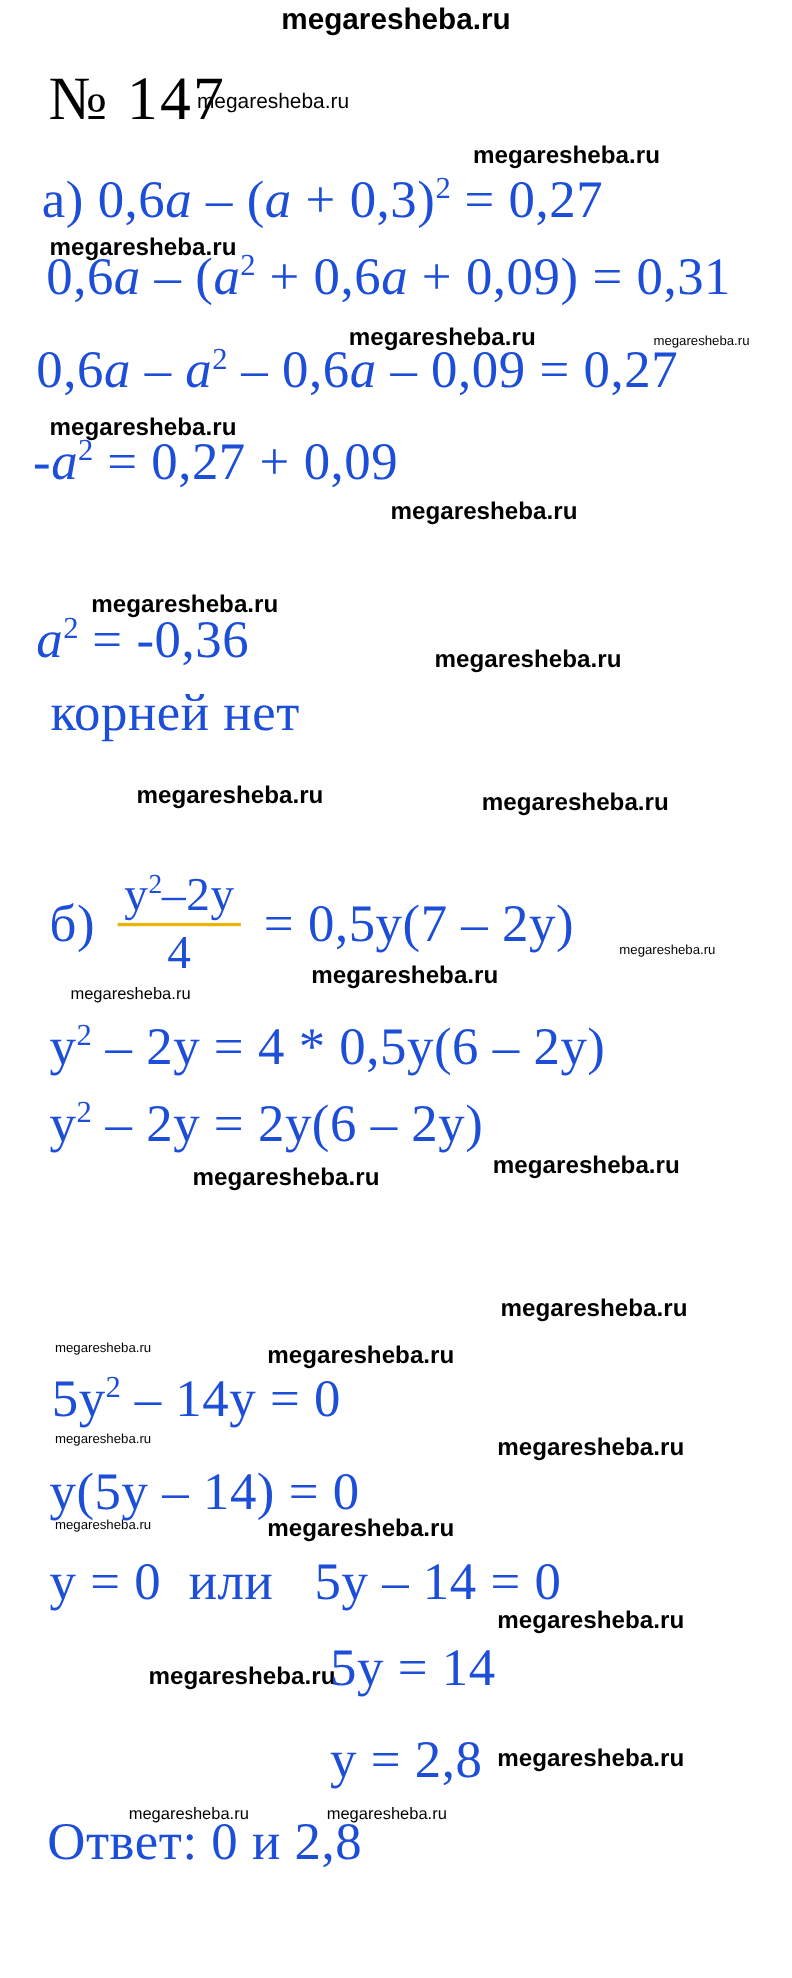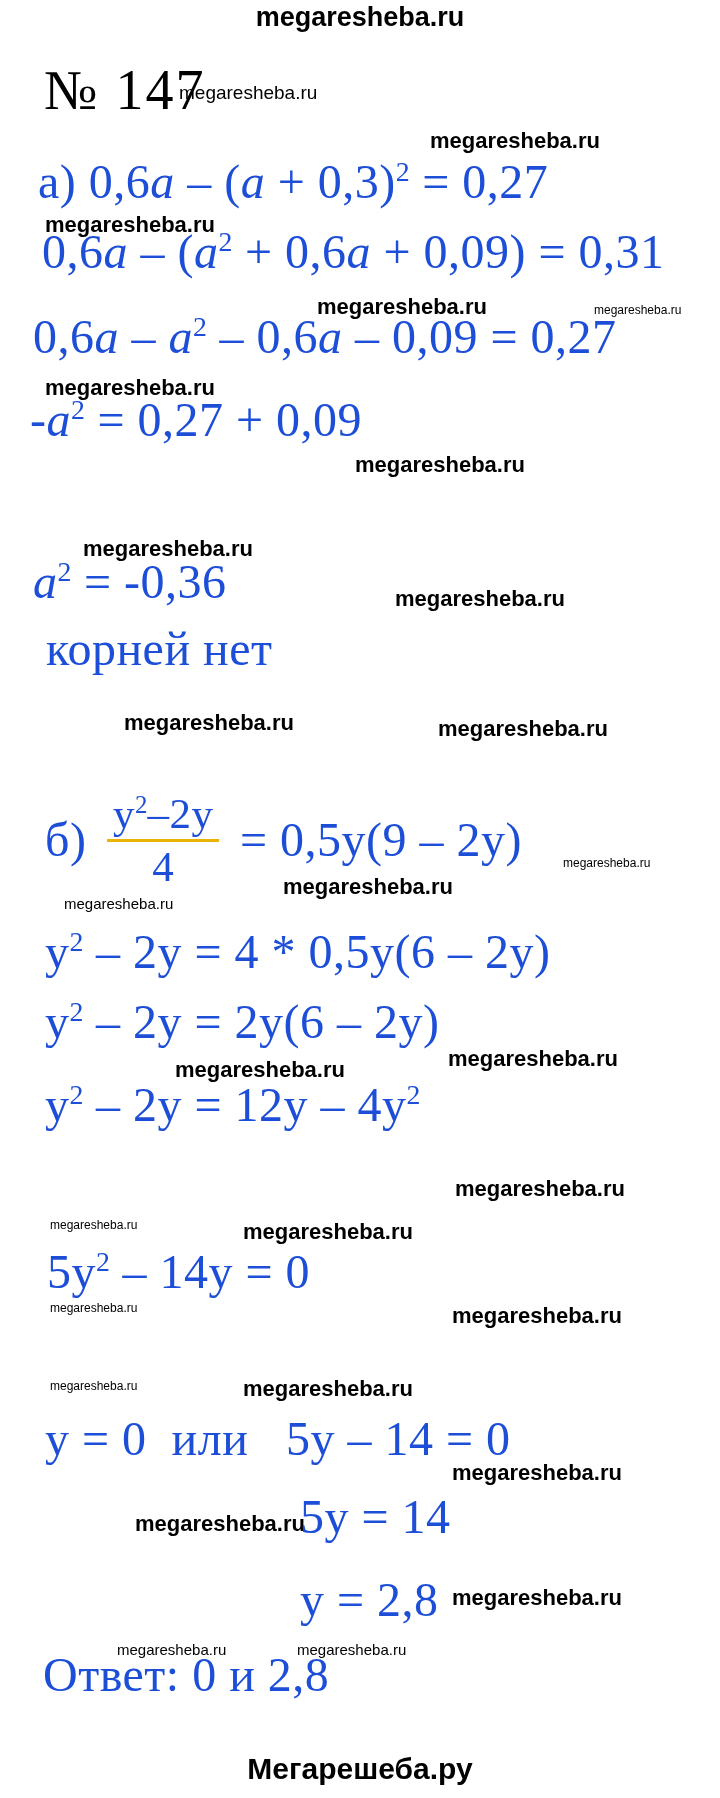--- a/index.html
+++ b/index.html
@@ -62,53 +62,52 @@
 
   <div class="wm" style="left:124px;top:710px">megaresheba.ru</div>
   <div class="wm" style="left:438px;top:716px">megaresheba.ru</div>
 
   <div class="eq eq-flex" style="left:45px;top:792px">
     <span><span>б) </span></span>
     <span class="frac">
       <span class="num"><span>y</span><sup>2</sup><span>–2y</span></span>
       <span class="den">4</span>
     </span>
-    <span><span> = 0,5y(9 – 2y)</span></span>
+    <span><span> = 0,5y(7 – 2y)</span></span>
   </div>
   <div class="wm wm-tiny" style="left:563px;top:856px">megaresheba.ru</div>
   <div class="wm" style="left:283px;top:874px">megaresheba.ru</div>
   <div class="wm wm-sm" style="left:64px;top:895px">megaresheba.ru</div>
 
   <div class="eq" style="left:45px;top:925px"><span>y</span><sup>2</sup><span> – 2y = 4 * 0,5y(6 – 2y)</span></div>
 
   <div class="eq" style="left:45px;top:995px"><span>y</span><sup>2</sup><span> – 2y = 2y(6 – 2y)</span></div>
   <div class="wm" style="left:448px;top:1046px">megaresheba.ru</div>
   <div class="wm" style="left:175px;top:1057px">megaresheba.ru</div>
 
-  <div class="eq" style="left:45px;top:1078px"><span>y</span><sup>2</sup><span> – 2y = 12y – 4y</span><sup>2</sup></div>
 
   <div class="wm" style="left:455px;top:1176px">megaresheba.ru</div>
   <div class="wm wm-tiny" style="left:50px;top:1218px">megaresheba.ru</div>
   <div class="wm" style="left:243px;top:1219px">megaresheba.ru</div>
 
   <div class="eq" style="left:47px;top:1245px"><span>5y</span><sup>2</sup><span> – 14y = 0</span></div>
   <div class="wm wm-tiny" style="left:50px;top:1301px">megaresheba.ru</div>
   <div class="wm" style="left:452px;top:1303px">megaresheba.ru</div>
 
+  <div class="eq" style="left:45px;top:1330px"><span>y(5y – 14) = 0</span></div>
   <div class="wm wm-tiny" style="left:50px;top:1379px">megaresheba.ru</div>
   <div class="wm" style="left:243px;top:1376px">megaresheba.ru</div>
 
   <div class="eq" style="left:45px;top:1412px"><span>y = 0  или   5y – 14 = 0</span></div>
   <div class="wm" style="left:452px;top:1460px">megaresheba.ru</div>
 
   <div class="wm" style="left:135px;top:1511px">megaresheba.ru</div>
   <div class="eq" style="left:300px;top:1490px"><span>5y = 14</span></div>
 
   <div class="eq" style="left:300px;top:1573px"><span>y = 2,8</span></div>
   <div class="wm" style="left:452px;top:1585px">megaresheba.ru</div>
 
   <div class="wm wm-sm" style="left:117px;top:1641px">megaresheba.ru</div>
   <div class="wm wm-sm" style="left:297px;top:1641px">megaresheba.ru</div>
   <div class="eq" style="left:43px;top:1648px"><span>Ответ: 0 и 2,8</span></div>
 
-  <div class="footer">Мегарешеба.ру</div>
 
 </div>
 
 </body></html>

